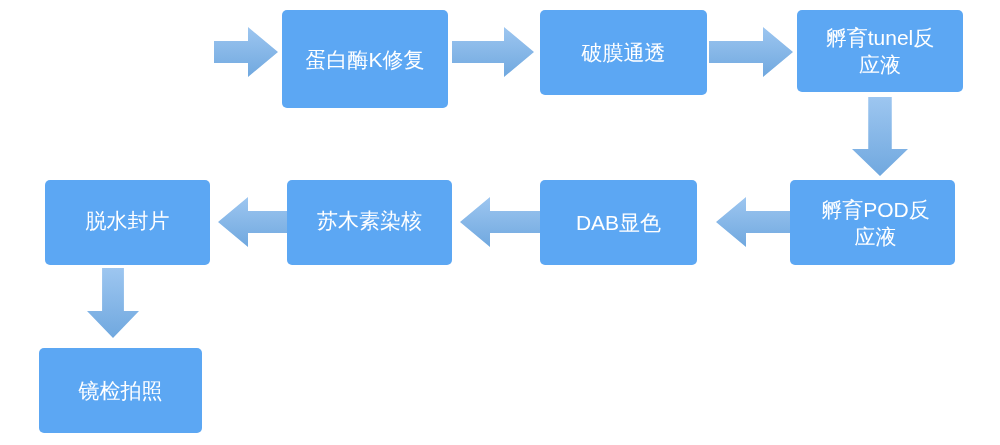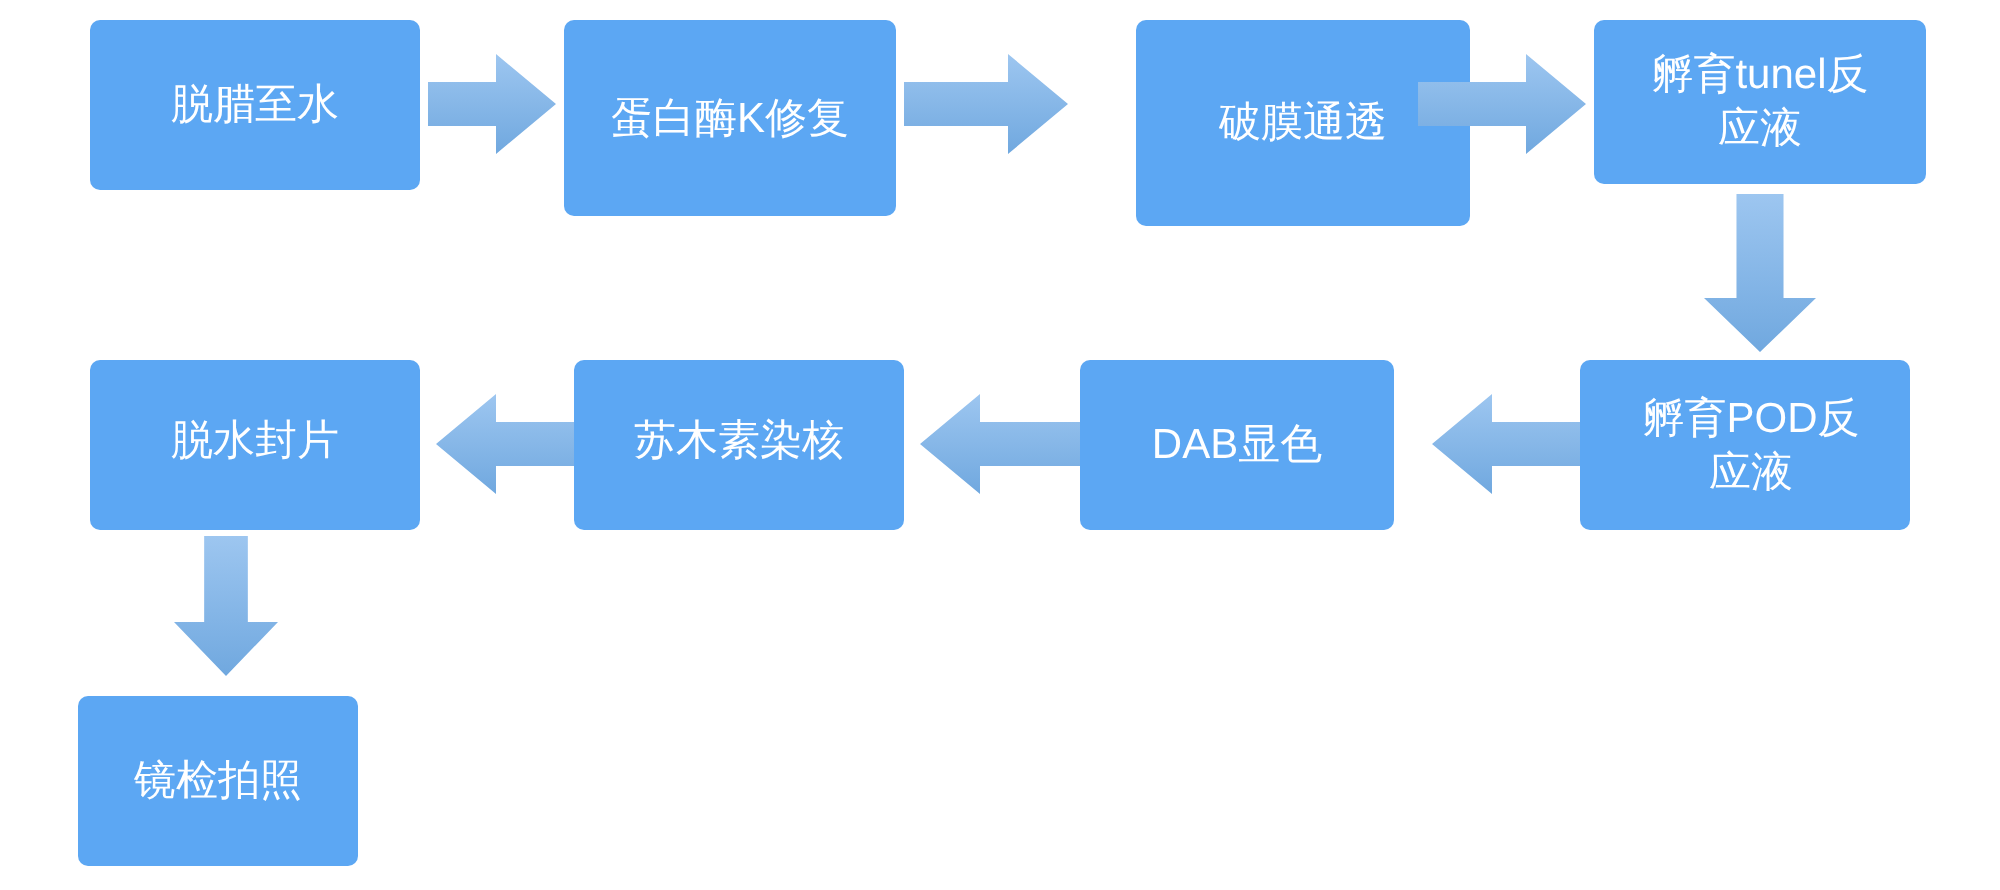--- a/index.html
+++ b/index.html
@@ -51,29 +51,28 @@
       29% 0, 71% 0, 71% calc(100% - 27px),
       100% calc(100% - 27px), 50% 100%, 0 calc(100% - 27px),
       29% calc(100% - 27px));
   }
 </style>
 </head>
 <body>
 
 <div class="canvas">
 
-  <div class="node" style="left:45px; top:10px; width:165px; height:85px;">脱腊至水</div>
 
   <div class="arrow arrow-right" style="left:214px; top:27px; width:64px; height:50px;"></div>
 
   <div class="node" style="left:282px; top:10px; width:166px; height:98px;">蛋白酶K修复</div>
 
   <div class="arrow arrow-right" style="left:452px; top:27px; width:82px; height:50px;"></div>
 
-  <div class="node" style="left:568px; top:10px; width:167px; height:103px;">破膜通透</div>
+  <div class="node" style="left:540px; top:10px; width:167px; height:85px;">破膜通透</div>
 
   <div class="arrow arrow-right" style="left:709px; top:27px; width:84px; height:50px;"></div>
 
   <div class="node" style="left:797px; top:10px; width:166px; height:82px;">孵育tunel反
 应液</div>
 
   <div class="arrow arrow-down" style="left:852px; top:97px; width:56px; height:79px;"></div>
 
   <div class="node" style="left:790px; top:180px; width:165px; height:85px;padding-left:12px;">孵育POD反
 应液</div>
@@ -85,15 +84,15 @@
   <div class="arrow arrow-left" style="left:460px; top:197px; width:80px; height:50px;"></div>
 
   <div class="node" style="left:287px; top:180px; width:165px; height:85px;font-family:Liberation Mono, monospace;">苏木素染核</div>
 
   <div class="arrow arrow-left" style="left:218px; top:197px; width:69px; height:50px;"></div>
 
   <div class="node" style="left:45px; top:180px; width:165px; height:85px;font-family:Liberation Mono, monospace;">脱水封片</div>
 
   <div class="arrow arrow-down" style="left:87px; top:268px; width:52px; height:70px;"></div>
 
-  <div class="node" style="left:39px; top:348px; width:140px; height:85px;">镜检拍照</div>
+  <div class="node" style="left:39px; top:348px; width:163px; height:85px;">镜检拍照</div>
 
 </div>
 
 </body></html>

